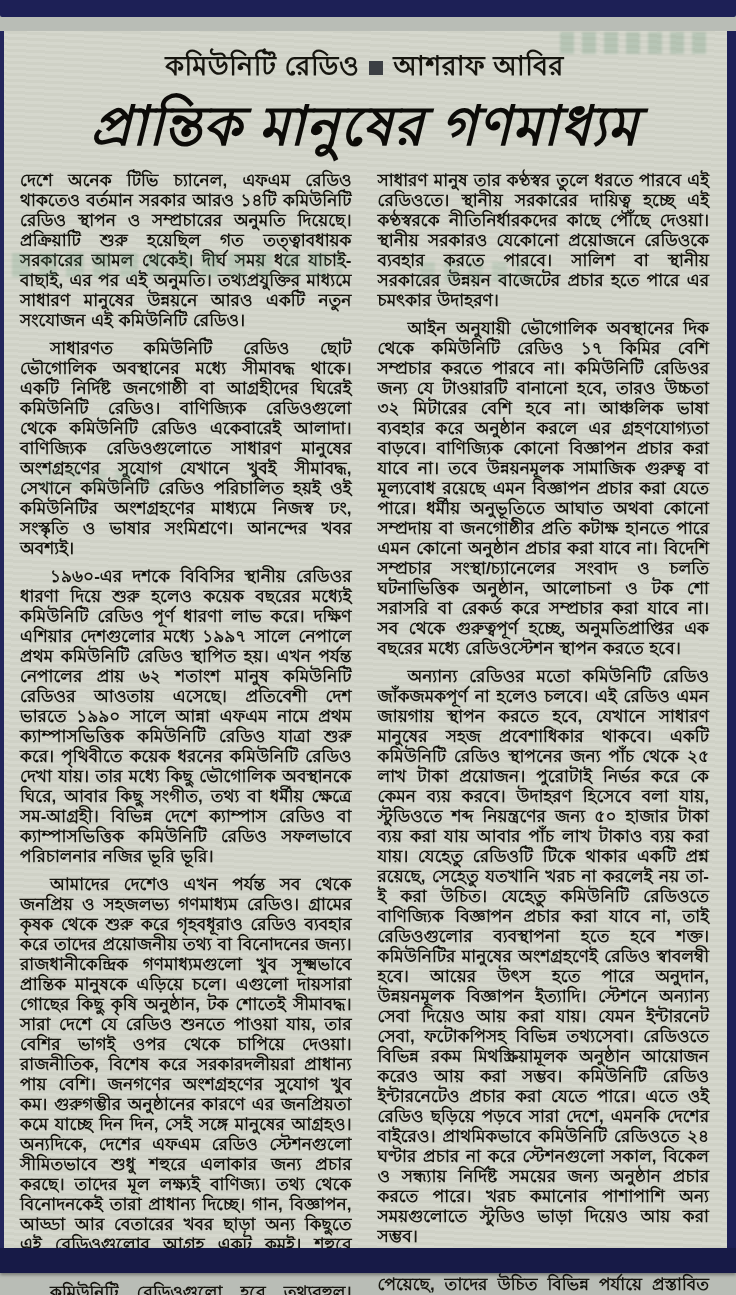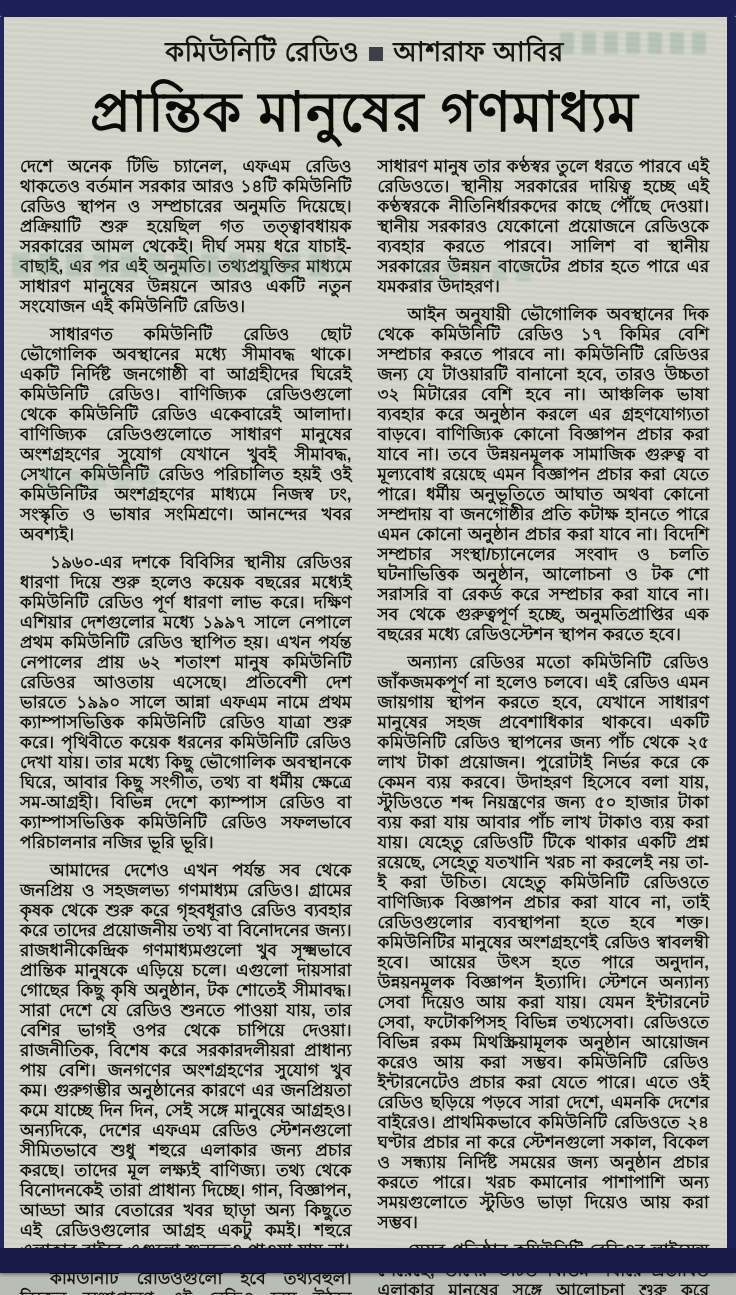--- a/index.html
+++ b/index.html
@@ -7,21 +7,21 @@
     width:736px;height:1295px;
     background:#b9bdb6;
     position:relative;overflow:hidden;
     font-family:"Liberation Sans","DejaVu Sans",sans-serif;
   }
   .scan{position:absolute;inset:0;}
   .band{position:absolute;left:0;width:736px;background:#1d2056;}
   .band.top{top:0;height:17px;border-radius:0 0 2px 2px;}
   .band.bottom{top:1248px;height:25px;background:#171a47;box-shadow:0 2px 3px rgba(0,0,0,.35);}
   .paper{
-    position:absolute;top:17px;left:0;width:736px;height:1231px;
+    position:absolute;top:31px;left:0;width:736px;height:1231px;
     background:
       repeating-linear-gradient(3deg, rgba(255,255,255,.05) 0 3px, rgba(0,0,0,.02) 3px 6px),
       #d3d5ca;
     border-left:4px solid #23265c;
     border-right:9px solid #1d2056;
     box-sizing:border-box;
     padding:8px 10px 0 8px;
     color:#16150f;
   }
   .kicker{
@@ -34,20 +34,21 @@
     display:inline-block;width:14px;height:14px;background:#3c3f44;
     margin:0 10px;vertical-align:middle;
   }
   .title{
     margin:6px 0 4px 0;
     text-align:center;
     font-size:55px;font-weight:bold;
     line-height:1.1;
     color:#0c0b08;
     letter-spacing:1px;
+    font-style:italic;
   }
   .cols{display:flex;gap:10px;margin-top:6px;}
   .col{
     flex:1;min-width:0;
     text-align:justify;
     font-size:17px;line-height:20px;font-weight:bold;
   }
   .col p{margin:8px;text-indent:30px;word-spacing:1px;}
   .col .paras > p:first-child{text-indent:0;}
   
@@ -81,21 +82,21 @@
             <p>দেশে অনেক টিভি চ্যানেল, এফএম রেডিও থাকতেও বর্তমান সরকার আরও ১৪টি কমিউনিটি রেডিও স্থাপন ও সম্প্রচারের অনুমতি দিয়েছে। প্রক্রিয়াটি শুরু হয়েছিল গত তত্ত্বাবধায়ক সরকারের আমল থেকেই। দীর্ঘ সময় ধরে যাচাই-বাছাই, এর পর এই অনুমতি। তথ্যপ্রযুক্তির মাধ্যমে সাধারণ মানুষের উন্নয়নে আরও একটি নতুন সংযোজন এই কমিউনিটি রেডিও।</p>
             <p>সাধারণত কমিউনিটি রেডিও ছোট ভৌগোলিক অবস্থানের মধ্যে সীমাবদ্ধ থাকে। একটি নির্দিষ্ট জনগোষ্ঠী বা আগ্রহীদের ঘিরেই কমিউনিটি রেডিও। বাণিজ্যিক রেডিওগুলো থেকে কমিউনিটি রেডিও একেবারেই আলাদা। বাণিজ্যিক রেডিওগুলোতে সাধারণ মানুষের অংশগ্রহণের সুযোগ যেখানে খুবই সীমাবদ্ধ, সেখানে কমিউনিটি রেডিও পরিচালিত হয়ই ওই কমিউনিটির অংশগ্রহণের মাধ্যমে নিজস্ব ঢং, সংস্কৃতি ও ভাষার সংমিশ্রণে। আনন্দের খবর অবশ্যই।</p>
             <p>১৯৬০-এর দশকে বিবিসির স্থানীয় রেডিওর ধারণা দিয়ে শুরু হলেও কয়েক বছরের মধ্যেই কমিউনিটি রেডিও পূর্ণ ধারণা লাভ করে। দক্ষিণ এশিয়ার দেশগুলোর মধ্যে ১৯৯৭ সালে নেপালে প্রথম কমিউনিটি রেডিও স্থাপিত হয়। এখন পর্যন্ত নেপালের প্রায় ৬২ শতাংশ মানুষ কমিউনিটি রেডিওর আওতায় এসেছে। প্রতিবেশী দেশ ভারতে ১৯৯০ সালে আন্না এফএম নামে প্রথম ক্যাম্পাসভিত্তিক কমিউনিটি রেডিও যাত্রা শুরু করে। পৃথিবীতে কয়েক ধরনের কমিউনিটি রেডিও দেখা যায়। তার মধ্যে কিছু ভৌগোলিক অবস্থানকে ঘিরে, আবার কিছু সংগীত, তথ্য বা ধর্মীয় ক্ষেত্রে সম-আগ্রহী। বিভিন্ন দেশে ক্যাম্পাস রেডিও বা ক্যাম্পাসভিত্তিক কমিউনিটি রেডিও সফলভাবে পরিচালনার নজির ভূরি ভূরি।</p>
             <p>আমাদের দেশেও এখন পর্যন্ত সব থেকে জনপ্রিয় ও সহজলভ্য গণমাধ্যম রেডিও। গ্রামের কৃষক থেকে শুরু করে গৃহবধূরাও রেডিও ব্যবহার করে তাদের প্রয়োজনীয় তথ্য বা বিনোদনের জন্য। রাজধানীকেন্দ্রিক গণমাধ্যমগুলো খুব সূক্ষ্মভাবে প্রান্তিক মানুষকে এড়িয়ে চলে। এগুলো দায়সারা গোছের কিছু কৃষি অনুষ্ঠান, টক শোতেই সীমাবদ্ধ। সারা দেশে যে রেডিও শুনতে পাওয়া যায়, তার বেশির ভাগই ওপর থেকে চাপিয়ে দেওয়া। রাজনীতিক, বিশেষ করে সরকারদলীয়রা প্রাধান্য পায় বেশি। জনগণের অংশগ্রহণের সুযোগ খুব কম। গুরুগম্ভীর অনুষ্ঠানের কারণে এর জনপ্রিয়তা কমে যাচ্ছে দিন দিন, সেই সঙ্গে মানুষের আগ্রহও। অন্যদিকে, দেশের এফএম রেডিও স্টেশনগুলো সীমিতভাবে শুধু শহুরে এলাকার জন্য প্রচার করছে। তাদের মূল লক্ষ্যই বাণিজ্য। তথ্য থেকে বিনোদনকেই তারা প্রাধান্য দিচ্ছে। গান, বিজ্ঞাপন, আড্ডা আর বেতারের খবর ছাড়া অন্য কিছুতে এই রেডিওগুলোর আগ্রহ একটু কমই। শহুরে এলাকার বাইরে এগুলো শুনতেও পাওয়া যায় না।</p>
             <p>কমিউনিটি রেডিওগুলো হবে তথ্যবহুল। নিজের অংশগ্রহণে এই রেডিও হয়ে উঠবে জনপ্রিয়। কমিউনিটির প্রতিটি মানুষের সমান অধিকার থাকবে। কমিউনিটি রেডিওতে যে অনুষ্ঠানগুলো প্রচার হবে, তার ধরনও হবে আলাদা। প্রাকৃতিক দুর্যোগ, কৃষি, শিক্ষা, স্বাস্থ্য, জীবিকা ও নিত্যপ্রয়োজনীয় বিষয়গুলোই এতে প্রাধান্য পাবে। স্থানীয় সরকারকে আরও স্বচ্ছ ও শক্তিশালী করে তোলার জন্য কমিউনিটি রেডিও ভূমিকা রাখবে। কমিউনিটি রেডিও বা প্রান্তিক মানুষের গণমাধ্যমকে কাজে লাগিয়ে দেশ গড়ার কাজ এগিয়ে যাবে। এত দিন দুর্বল স্থানীয় গণমাধ্যম বলে যাদের আড়াল করে রাখা হয়েছে, তারাই হয়ে উঠবে শক্তিশালী। তৈরি হবে শক্তিশালী প্রান্তিক গণমাধ্যমকর্মী।</p>
           </div>
       </div>
 
       <div class="col">
         <div class="paras">
-            <p>সাধারণ মানুষ তার কণ্ঠস্বর তুলে ধরতে পারবে এই রেডিওতে। স্থানীয় সরকারের দায়িত্ব হচ্ছে এই কণ্ঠস্বরকে নীতিনির্ধারকদের কাছে পৌঁছে দেওয়া। স্থানীয় সরকারও যেকোনো প্রয়োজনে রেডিওকে ব্যবহার করতে পারবে। সালিশ বা স্থানীয় সরকারের উন্নয়ন বাজেটের প্রচার হতে পারে এর যমকরার উদাহরণ।</p>
+            <p>সাধারণ মানুষ তার কণ্ঠস্বর তুলে ধরতে পারবে এই রেডিওতে। স্থানীয় সরকারের দায়িত্ব হচ্ছে এই কণ্ঠস্বরকে নীতিনির্ধারকদের কাছে পৌঁছে দেওয়া। স্থানীয় সরকারও যেকোনো প্রয়োজনে রেডিওকে ব্যবহার করতে পারবে। সালিশ বা স্থানীয় সরকারের উন্নয়ন বাজেটের প্রচার হতে পারে এর চমৎকার উদাহরণ।</p>
             <p>আইন অনুযায়ী ভৌগোলিক অবস্থানের দিক থেকে কমিউনিটি রেডিও ১৭ কিমির বেশি সম্প্রচার করতে পারবে না। কমিউনিটি রেডিওর জন্য যে টাওয়ারটি বানানো হবে, তারও উচ্চতা ৩২ মিটারের বেশি হবে না। আঞ্চলিক ভাষা ব্যবহার করে অনুষ্ঠান করলে এর গ্রহণযোগ্যতা বাড়বে। বাণিজ্যিক কোনো বিজ্ঞাপন প্রচার করা যাবে না। তবে উন্নয়নমূলক সামাজিক গুরুত্ব বা মূল্যবোধ রয়েছে এমন বিজ্ঞাপন প্রচার করা যেতে পারে। ধর্মীয় অনুভূতিতে আঘাত অথবা কোনো সম্প্রদায় বা জনগোষ্ঠীর প্রতি কটাক্ষ হানতে পারে এমন কোনো অনুষ্ঠান প্রচার করা যাবে না। বিদেশি সম্প্রচার সংস্থা/চ্যানেলের সংবাদ ও চলতি ঘটনাভিত্তিক অনুষ্ঠান, আলোচনা ও টক শো সরাসরি বা রেকর্ড করে সম্প্রচার করা যাবে না। সব থেকে গুরুত্বপূর্ণ হচ্ছে, অনুমতিপ্রাপ্তির এক বছরের মধ্যে রেডিওস্টেশন স্থাপন করতে হবে।</p>
             <p>অন্যান্য রেডিওর মতো কমিউনিটি রেডিও জাঁকজমকপূর্ণ না হলেও চলবে। এই রেডিও এমন জায়গায় স্থাপন করতে হবে, যেখানে সাধারণ মানুষের সহজ প্রবেশাধিকার থাকবে। একটি কমিউনিটি রেডিও স্থাপনের জন্য পাঁচ থেকে ২৫ লাখ টাকা প্রয়োজন। পুরোটাই নির্ভর করে কে কেমন ব্যয় করবে। উদাহরণ হিসেবে বলা যায়, স্টুডিওতে শব্দ নিয়ন্ত্রণের জন্য ৫০ হাজার টাকা ব্যয় করা যায় আবার পাঁচ লাখ টাকাও ব্যয় করা যায়। যেহেতু রেডিওটি টিকে থাকার একটি প্রশ্ন রয়েছে, সেহেতু যতখানি খরচ না করলেই নয় তা-ই করা উচিত। যেহেতু কমিউনিটি রেডিওতে বাণিজ্যিক বিজ্ঞাপন প্রচার করা যাবে না, তাই রেডিওগুলোর ব্যবস্থাপনা হতে হবে শক্ত। কমিউনিটির মানুষের অংশগ্রহণেই রেডিও স্বাবলম্বী হবে। আয়ের উৎস হতে পারে অনুদান, উন্নয়নমূলক বিজ্ঞাপন ইত্যাদি। স্টেশনে অন্যান্য সেবা দিয়েও আয় করা যায়। যেমন ইন্টারনেট সেবা, ফটোকপিসহ বিভিন্ন তথ্যসেবা। রেডিওতে বিভিন্ন রকম মিথস্ক্রিয়ামূলক অনুষ্ঠান আয়োজন করেও আয় করা সম্ভব। কমিউনিটি রেডিও ইন্টারনেটেও প্রচার করা যেতে পারে। এতে ওই রেডিও ছড়িয়ে পড়বে সারা দেশে, এমনকি দেশের বাইরেও। প্রাথমিকভাবে কমিউনিটি রেডিওতে ২৪ ঘণ্টার প্রচার না করে স্টেশনগুলো সকাল, বিকেল ও সন্ধ্যায় নির্দিষ্ট সময়ের জন্য অনুষ্ঠান প্রচার করতে পারে। খরচ কমানোর পাশাপাশি অন্য সময়গুলোতে স্টুডিও ভাড়া দিয়েও আয় করা সম্ভব।</p>
             <p>যেসব প্রতিষ্ঠান কমিউনিটি রেডিওর লাইসেন্স পেয়েছে, তাদের উচিত বিভিন্ন পর্যায়ে প্রস্তাবিত এলাকার মানুষের সঙ্গে আলোচনা শুরু করে দেওয়া, রেডিওর গুরুত্ব বোঝানো, তাদের মধ্য থেকেই রেডিও পরিচালনা পর্ষদ গঠন করা; স্টেশন চালানোর প্রশিক্ষণ দেওয়া। তাদের কাছ থেকেই পরিকল্পনা বের করা, কী করে তাদের রেডিওটি তারা চালাবে।</p>
             <p>গণমাধ্যম প্রতিষ্ঠা করা হয়তো অনেক সহজ, কিন্তু তা চালানো কঠিন। ‘আমরা করতে পারি’ এ রকম সুযোগ এখন এসেছে। এই সুযোগ কাজে লাগালে কমিউনিটি রেডিও হবে প্রান্তিক মানুষের হাতিয়ার।</p>
           </div>
 
       </div>
     </div>
   </div>
 

